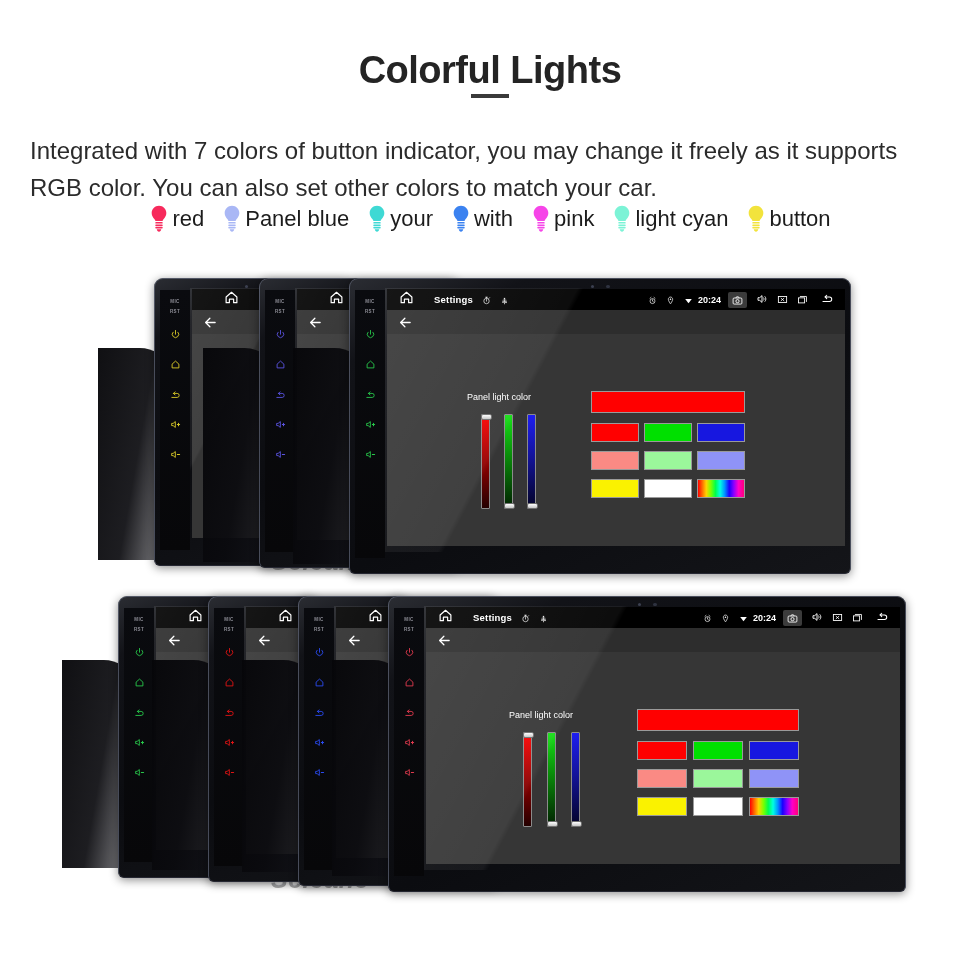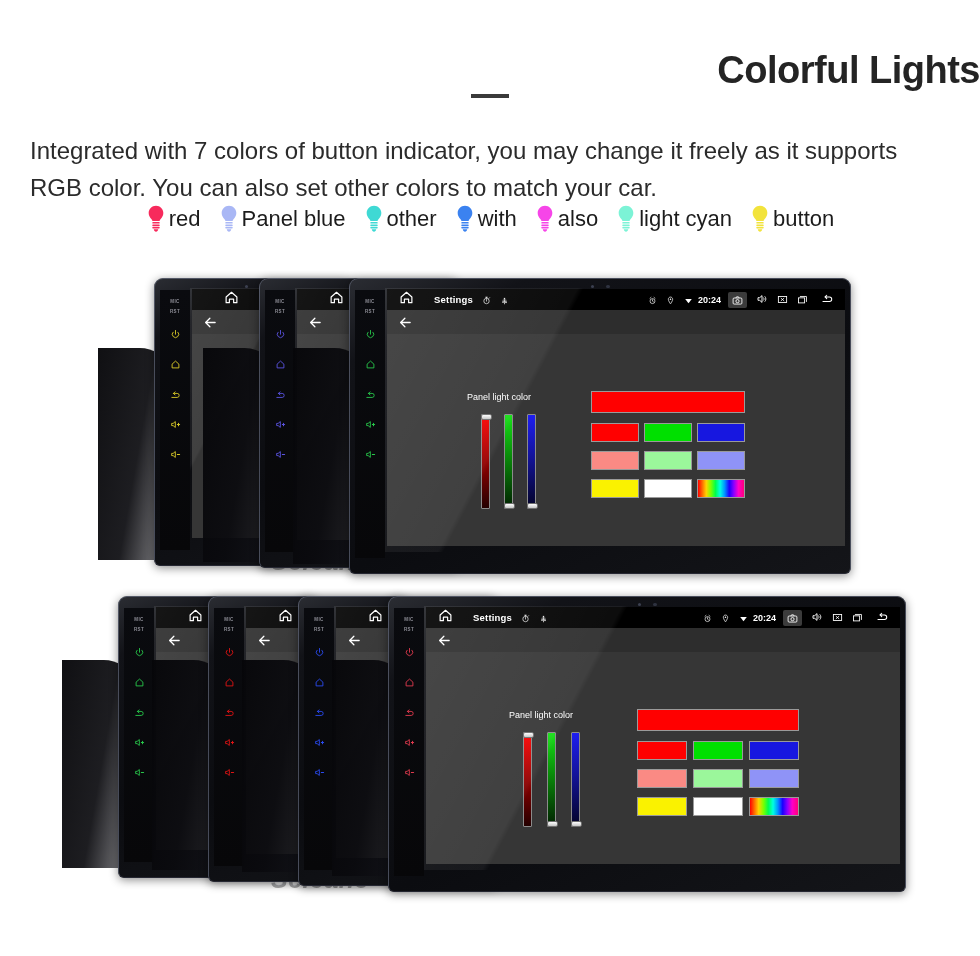--- a/index.html
+++ b/index.html
@@ -14,21 +14,21 @@
   #page {
     position: relative;
     width: 980px; height: 956px;
     background: #ffffff;
   }
 
   
   .title {
     position: absolute;
     top: 24px; left: 0; width: 980px;
-    text-align: right;
+    text-align: center;
     font-size: 38px;
     font-weight: bold;
     color: #242424;
     letter-spacing: -0.5px;
   }
   .divider {
     position: absolute;
     top: 94px; left: 471px;
     width: 38px; height: 4px;
     background: #3a3a3a;
@@ -256,21 +256,21 @@
       <div class="legend-item">
         <span>
           <svg class="bulb" viewBox="0 0 24 34">
             <path fill="#3fd9d4" d="M12 1C6.9 1 3.2 4.9 3.2 9.7c0 3.3 1.9 5.6 3.2 7.3 .7 .9 1.2 1.6 1.3 2.3h8.6c.1-.7 .6-1.4 1.3-2.3 1.3-1.7 3.2-4 3.2-7.3C20.8 4.9 17.1 1 12 1z"></path>
             <rect fill="#3fd9d4" x="7.6" y="20.6" width="8.8" height="1.9" rx="0.7"></rect>
             <rect fill="#3fd9d4" x="7.6" y="23.5" width="8.8" height="1.9" rx="0.7"></rect>
             <rect fill="#3fd9d4" x="7.6" y="26.4" width="8.8" height="1.9" rx="0.7"></rect>
             <path fill="#3fd9d4" d="M9.3 29.4h5.4c-.3 1.9-1.3 3-2.7 3s-2.4-1.1-2.7-3z"></path>
           </svg>
         </span>
-        <span class="legend-label">other</span>
+        <span class="legend-label">your</span>
       </div>
       <div class="legend-item">
         <span>
           <svg class="bulb" viewBox="0 0 24 34">
             <path fill="#3b82f0" d="M12 1C6.9 1 3.2 4.9 3.2 9.7c0 3.3 1.9 5.6 3.2 7.3 .7 .9 1.2 1.6 1.3 2.3h8.6c.1-.7 .6-1.4 1.3-2.3 1.3-1.7 3.2-4 3.2-7.3C20.8 4.9 17.1 1 12 1z"></path>
             <rect fill="#3b82f0" x="7.6" y="20.6" width="8.8" height="1.9" rx="0.7"></rect>
             <rect fill="#3b82f0" x="7.6" y="23.5" width="8.8" height="1.9" rx="0.7"></rect>
             <rect fill="#3b82f0" x="7.6" y="26.4" width="8.8" height="1.9" rx="0.7"></rect>
             <path fill="#3b82f0" d="M9.3 29.4h5.4c-.3 1.9-1.3 3-2.7 3s-2.4-1.1-2.7-3z"></path>
           </svg>
@@ -280,21 +280,21 @@
       <div class="legend-item">
         <span>
           <svg class="bulb" viewBox="0 0 24 34">
             <path fill="#f645e8" d="M12 1C6.9 1 3.2 4.9 3.2 9.7c0 3.3 1.9 5.6 3.2 7.3 .7 .9 1.2 1.6 1.3 2.3h8.6c.1-.7 .6-1.4 1.3-2.3 1.3-1.7 3.2-4 3.2-7.3C20.8 4.9 17.1 1 12 1z"></path>
             <rect fill="#f645e8" x="7.6" y="20.6" width="8.8" height="1.9" rx="0.7"></rect>
             <rect fill="#f645e8" x="7.6" y="23.5" width="8.8" height="1.9" rx="0.7"></rect>
             <rect fill="#f645e8" x="7.6" y="26.4" width="8.8" height="1.9" rx="0.7"></rect>
             <path fill="#f645e8" d="M9.3 29.4h5.4c-.3 1.9-1.3 3-2.7 3s-2.4-1.1-2.7-3z"></path>
           </svg>
         </span>
-        <span class="legend-label">also</span>
+        <span class="legend-label">pink</span>
       </div>
       <div class="legend-item">
         <span>
           <svg class="bulb" viewBox="0 0 24 34">
             <path fill="#7cf3d6" d="M12 1C6.9 1 3.2 4.9 3.2 9.7c0 3.3 1.9 5.6 3.2 7.3 .7 .9 1.2 1.6 1.3 2.3h8.6c.1-.7 .6-1.4 1.3-2.3 1.3-1.7 3.2-4 3.2-7.3C20.8 4.9 17.1 1 12 1z"></path>
             <rect fill="#7cf3d6" x="7.6" y="20.6" width="8.8" height="1.9" rx="0.7"></rect>
             <rect fill="#7cf3d6" x="7.6" y="23.5" width="8.8" height="1.9" rx="0.7"></rect>
             <rect fill="#7cf3d6" x="7.6" y="26.4" width="8.8" height="1.9" rx="0.7"></rect>
             <path fill="#7cf3d6" d="M9.3 29.4h5.4c-.3 1.9-1.3 3-2.7 3s-2.4-1.1-2.7-3z"></path>
           </svg>

